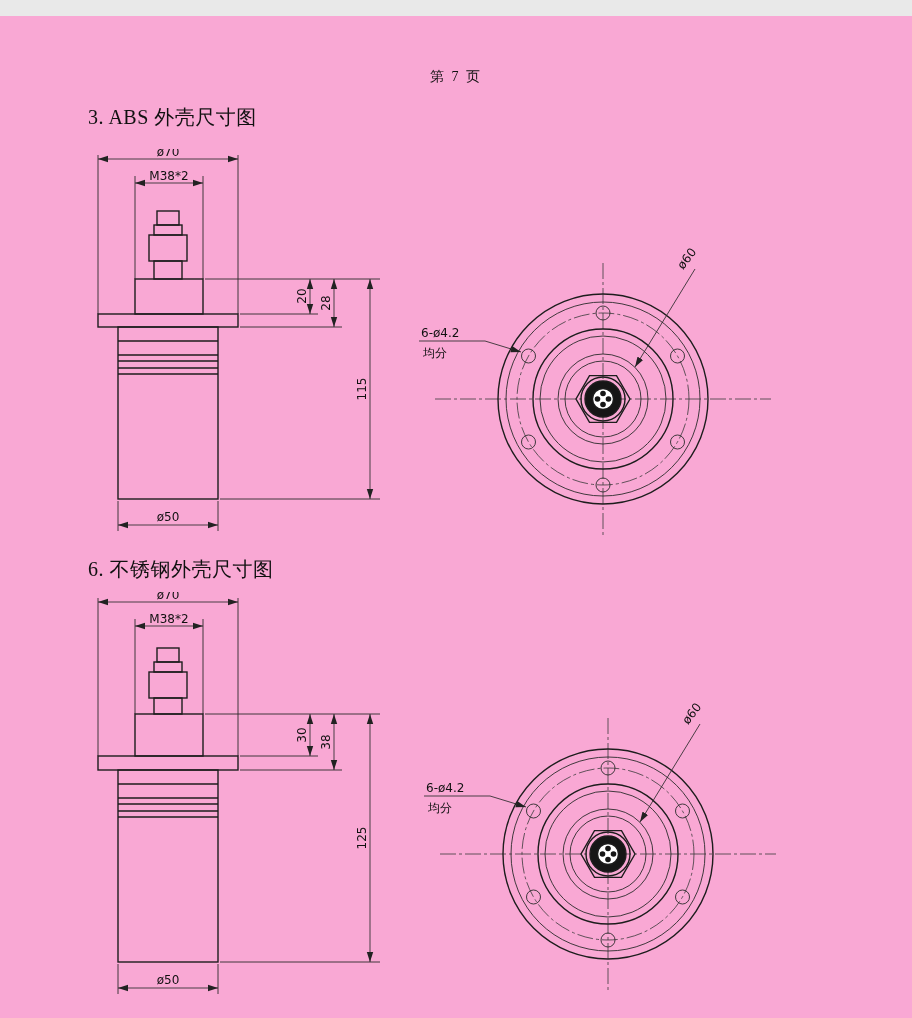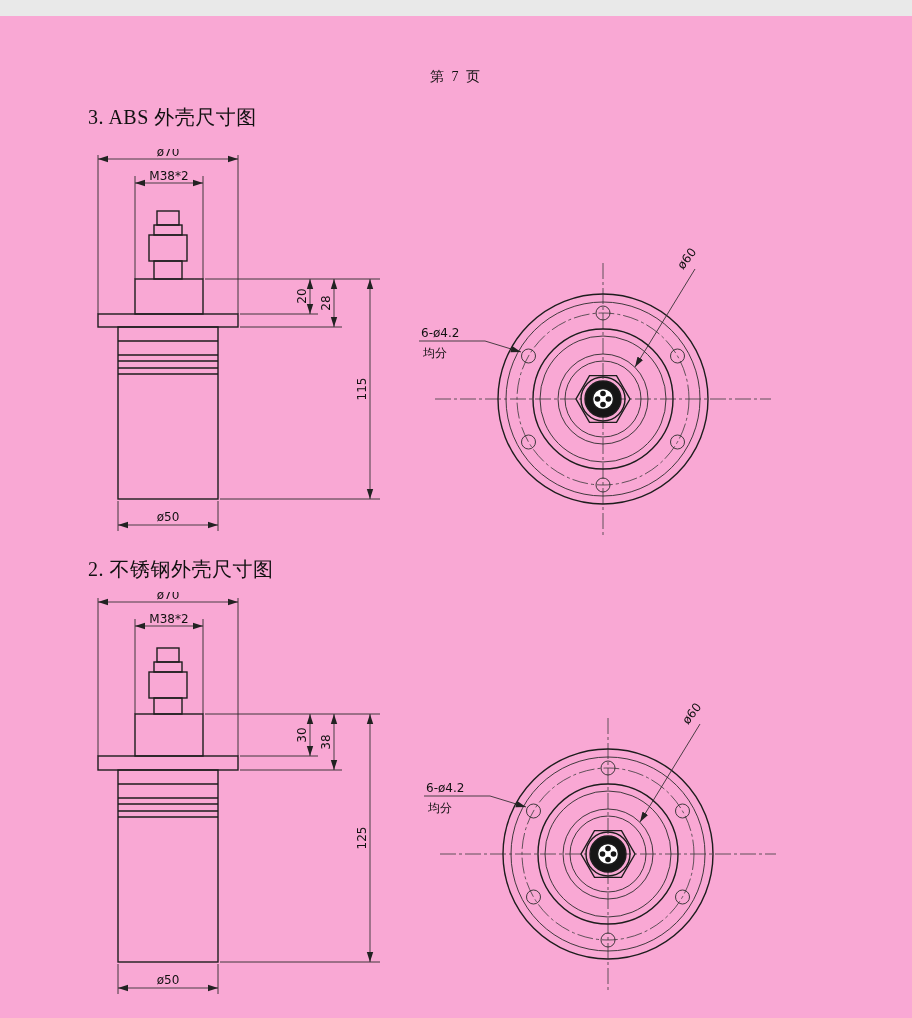--- a/index.html
+++ b/index.html
@@ -137,21 +137,21 @@
       <line x1="6" y1="112" x2="72" y2="112"></line>
       <line x1="72" y1="112" x2="108" y2="123" marker-end="url(#arB)"></line>
     </g>
     <g>
       <text x="277" y="32" text-anchor="middle" transform="rotate(-52 277 32)">ø60</text>
       <text x="8" y="108">6-ø4.2</text>
       <text x="10" y="128">均分</text>
     </g>
   </svg>
 
-  <div class="section-title title-4">2. 不锈钢外壳尺寸图</div>
+  <div class="section-title title-4">6. 不锈钢外壳尺寸图</div>
 
   <svg class="drw" style="left:86px;top:576px;" width="300" height="410" viewBox="0 0 300 410">
     <defs>
       <marker id="arC" viewBox="0 0 10 8" markerWidth="12" markerHeight="9.6" refX="10" refY="4" orient="auto-start-reverse">
         <path d="M0,0.8 L10,4 L0,7.2 Z" fill="#222" stroke="none"></path>
       </marker>
     </defs>
     <g class="g-ln">
       <line x1="12" y1="6" x2="12" y2="164"></line>
       <line x1="152" y1="6" x2="152" y2="164"></line>

